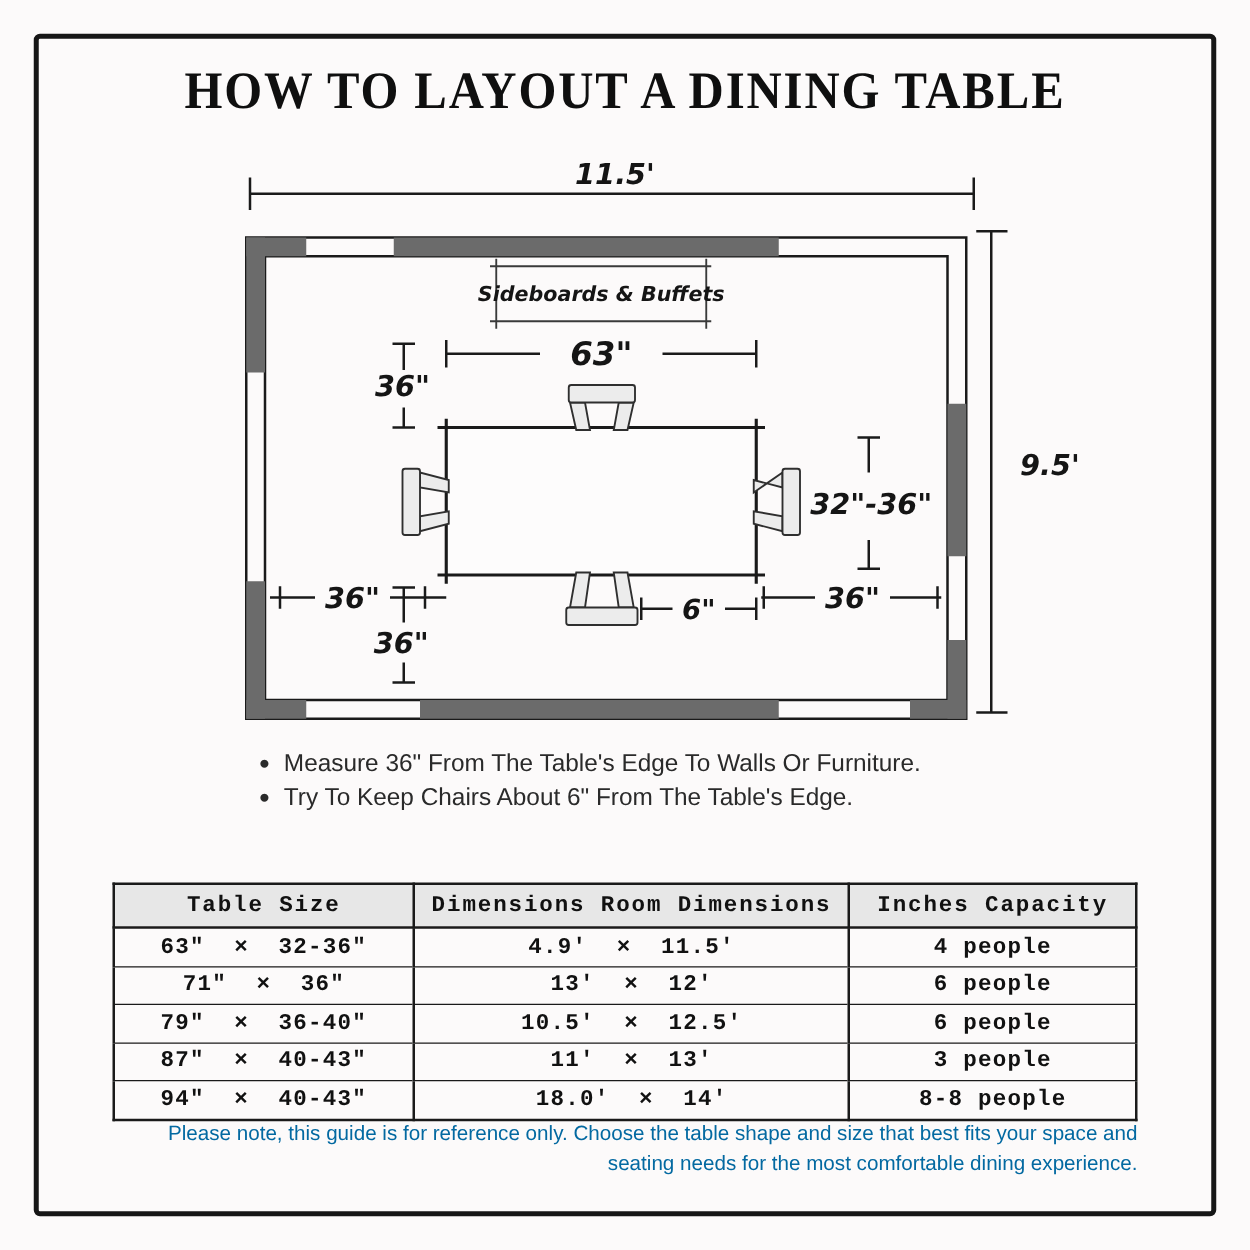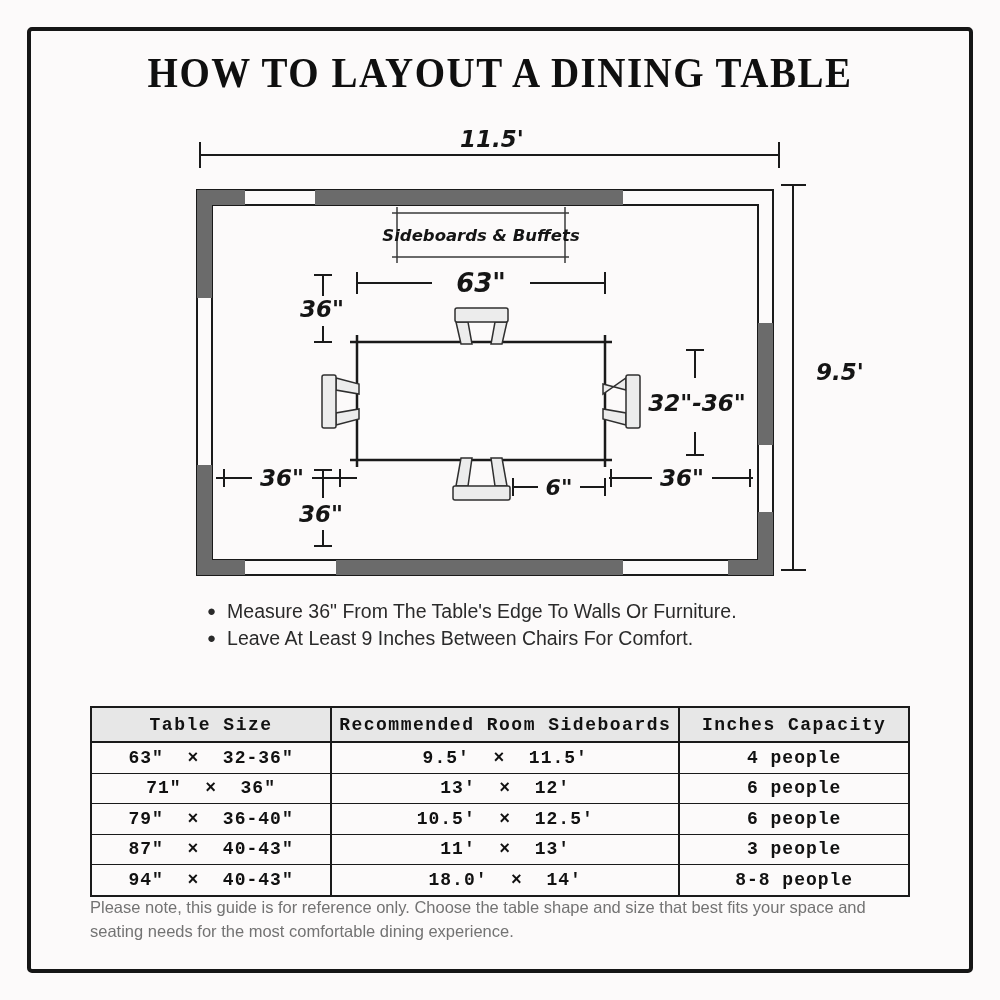--- a/index.html
+++ b/index.html
@@ -43,22 +43,22 @@
     height:31px;border:2.5px solid #1a1a1a;
   }
   table.size-table td{
     font-size:18px;font-weight:700;letter-spacing:1px;height:27.5px;
     border-left:2.5px solid #1a1a1a;border-right:2.5px solid #1a1a1a;
     border-top:1.5px solid #1a1a1a;border-bottom:1.5px solid #1a1a1a;
   }
   table.size-table tr:last-child td{border-bottom:2.5px solid #1a1a1a;}
   .col1{width:29.3%;} .col2{width:42.7%;} .col3{width:28%;}
   .footer-note{
-    position:absolute;left:90px;top:896px;width:820px;text-align:left;
-    font-size:16.5px;line-height:23.5px;color:#737373;
+    position:absolute;left:90px;top:896px;width:820px;text-align:right;
+    font-size:16.5px;line-height:23.5px;color:#0369a1;
   }
 </style>
 </head>
 <body>
 
 <div class="frame"></div>
 
 <h1 class="title">HOW TO LAYOUT A DINING TABLE</h1>
 
 <svg class="floorplan" width="1000" height="700" viewBox="0 0 1000 700">
@@ -185,35 +185,35 @@
     <line x1="695" y1="350" x2="695" y2="378"></line>
     <line x1="695" y1="432" x2="695" y2="455"></line>
     <line x1="686" y1="350" x2="704" y2="350"></line>
     <line x1="686" y1="455" x2="704" y2="455"></line>
     <text class="hand" x="697" y="411" font-size="23" text-anchor="middle" stroke="none">32"-36"</text>
   </g>
 </svg>
 
 <ul class="bullets">
   <li><span>Measure 36" From The Table's Edge To Walls Or Furniture.</span></li>
-  <li><span>Leave At Least 9 Inches Between Chairs For Comfort.</span></li>
+  <li><span>Try To Keep Chairs About 6" From The Table's Edge.</span></li>
 </ul>
 
 <table class="size-table">
   <thead>
     <tr>
       <th class="col1">Table Size</th>
-      <th class="col2">Recommended Room Sideboards</th>
+      <th class="col2">Dimensions Room Dimensions</th>
       <th class="col3">Inches Capacity</th>
     </tr>
   </thead>
   <tbody>
     <tr>
       <td>63"  ×  32-36"</td>
-      <td>9.5'  ×  11.5'</td>
+      <td>4.9'  ×  11.5'</td>
       <td>4 people</td>
     </tr>
     <tr>
       <td>71"  ×  36"</td>
       <td>13'  ×  12'</td>
       <td>6 people</td>
     </tr>
     <tr>
       <td>79"  ×  36-40"</td>
       <td>10.5'  ×  12.5'</td>

